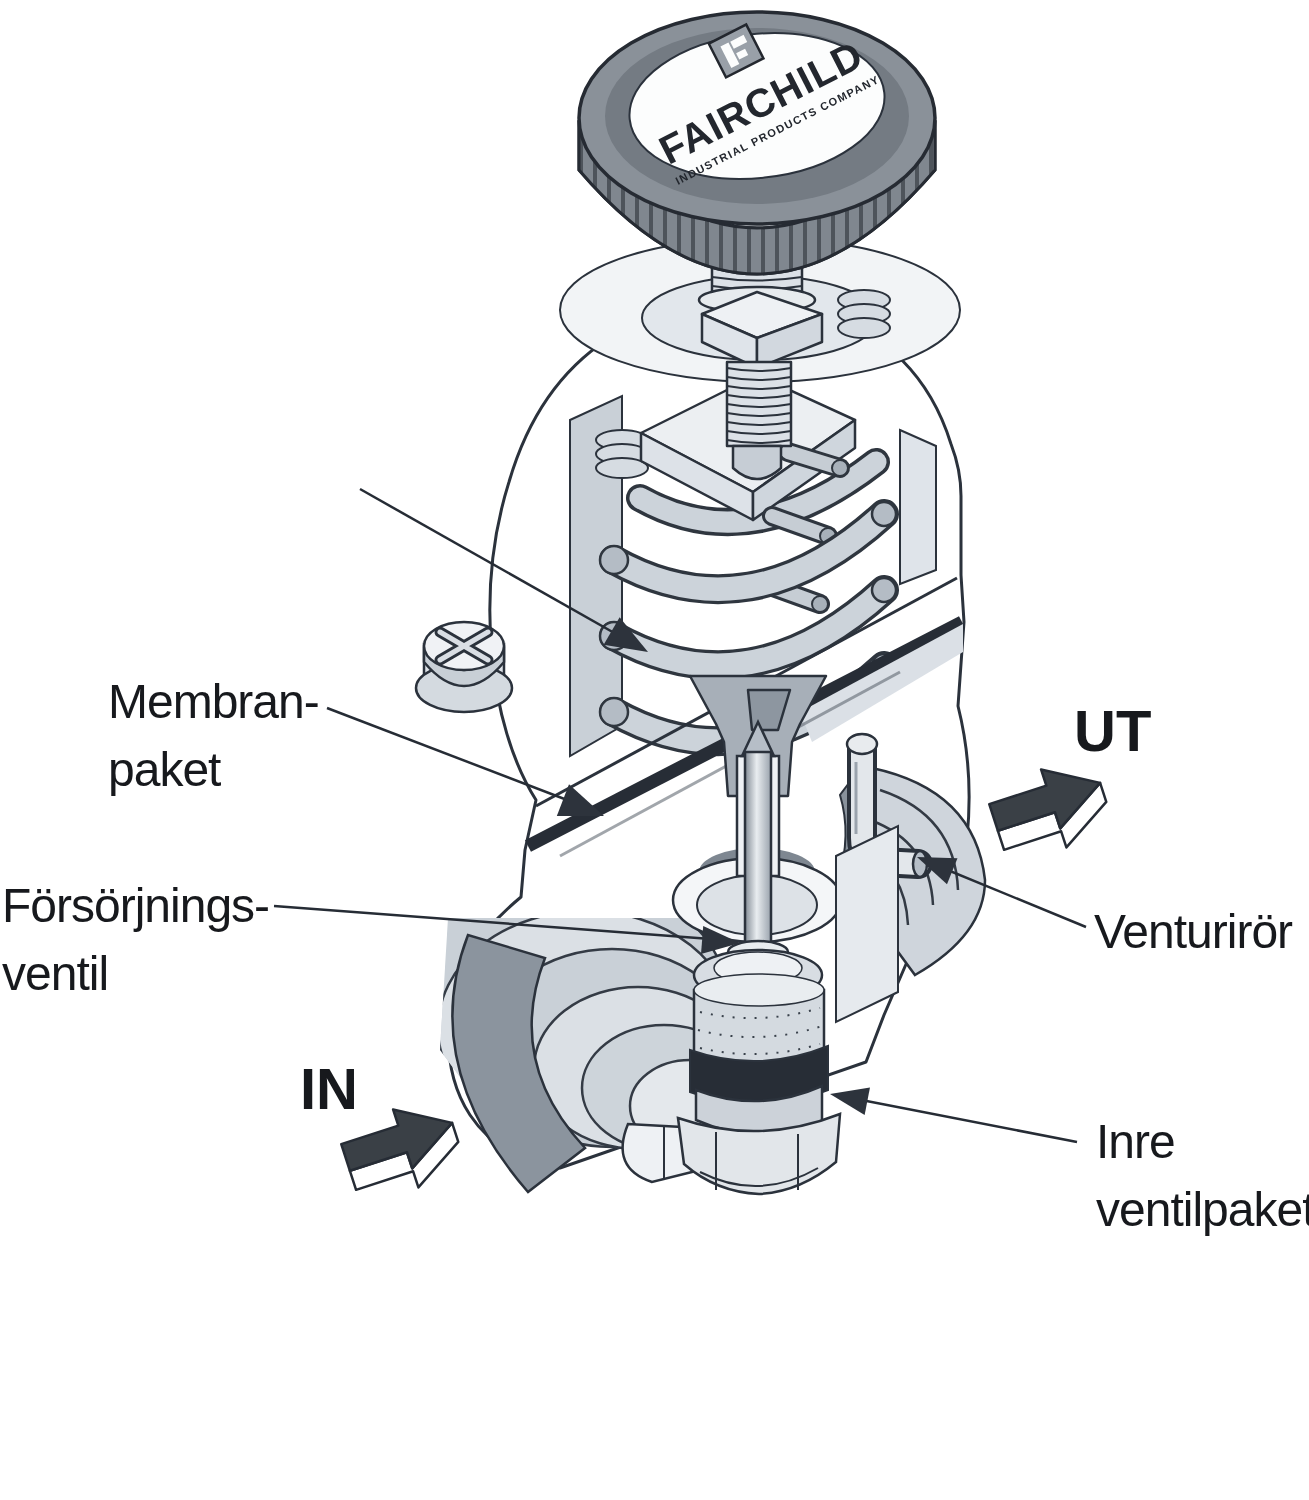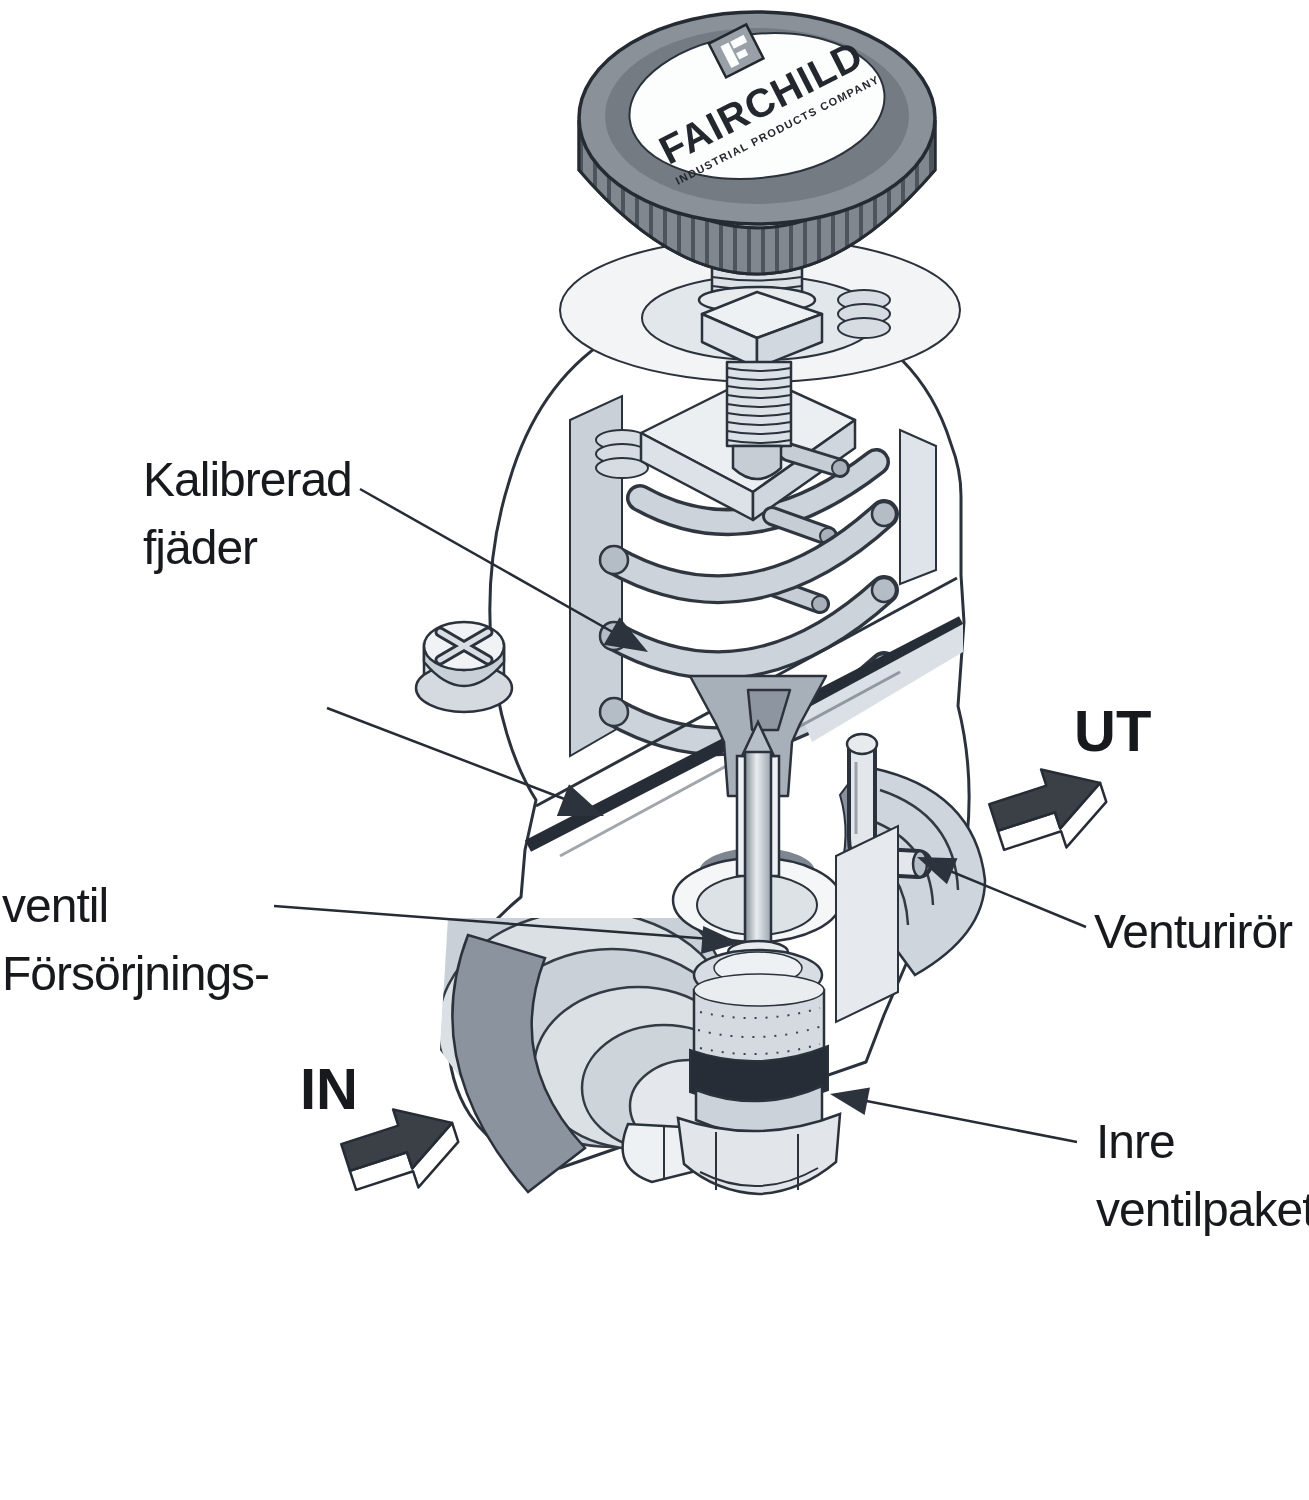--- a/index.html
+++ b/index.html
@@ -243,29 +243,29 @@
   <g transform="translate(984,788) rotate(-18)" stroke="#262c35" stroke-width="2.5" stroke-linejoin="round">
     <path d="M0,45 L0,65 L60,65 L60,82 L112,51 L112,31 L60,62 L60,45 Z" fill="#ffffff"></path>
     <path d="M0,17 L60,17 L60,0 L112,31 L60,62 L60,45 L0,45 Z" fill="#3a4046"></path>
   </g>
   <g transform="translate(336,1128) rotate(-18)" stroke="#262c35" stroke-width="2.5" stroke-linejoin="round">
     <path d="M0,45 L0,65 L60,65 L60,82 L112,51 L112,31 L60,62 L60,45 Z" fill="#ffffff"></path>
     <path d="M0,17 L60,17 L60,0 L112,31 L60,62 L60,45 L0,45 Z" fill="#3a4046"></path>
   </g>
 </svg>
 
-<div class="lbl" style="left:143px; top:446px;">
-  <div>Kalibrerad</div>
-  <div>fjäder</div>
-</div>
-
+
+<div class="lbl" style="left:108px; top:668px;">
+  <div>Membran-</div>
+  <div>paket</div>
+</div>
 
 <div class="lbl" style="left:2px; top:872px;">
+  <div>Försörjnings-</div>
   <div>ventil</div>
-  <div>Försörjnings-</div>
 </div>
 
 <div class="lbl" style="left:1094px; top:898px;">
   <div>Venturirör</div>
 </div>
 
 <div class="lbl" style="left:1096px; top:1108px;">
   <div>Inre</div>
   <div>ventilpaket</div>
 </div>

